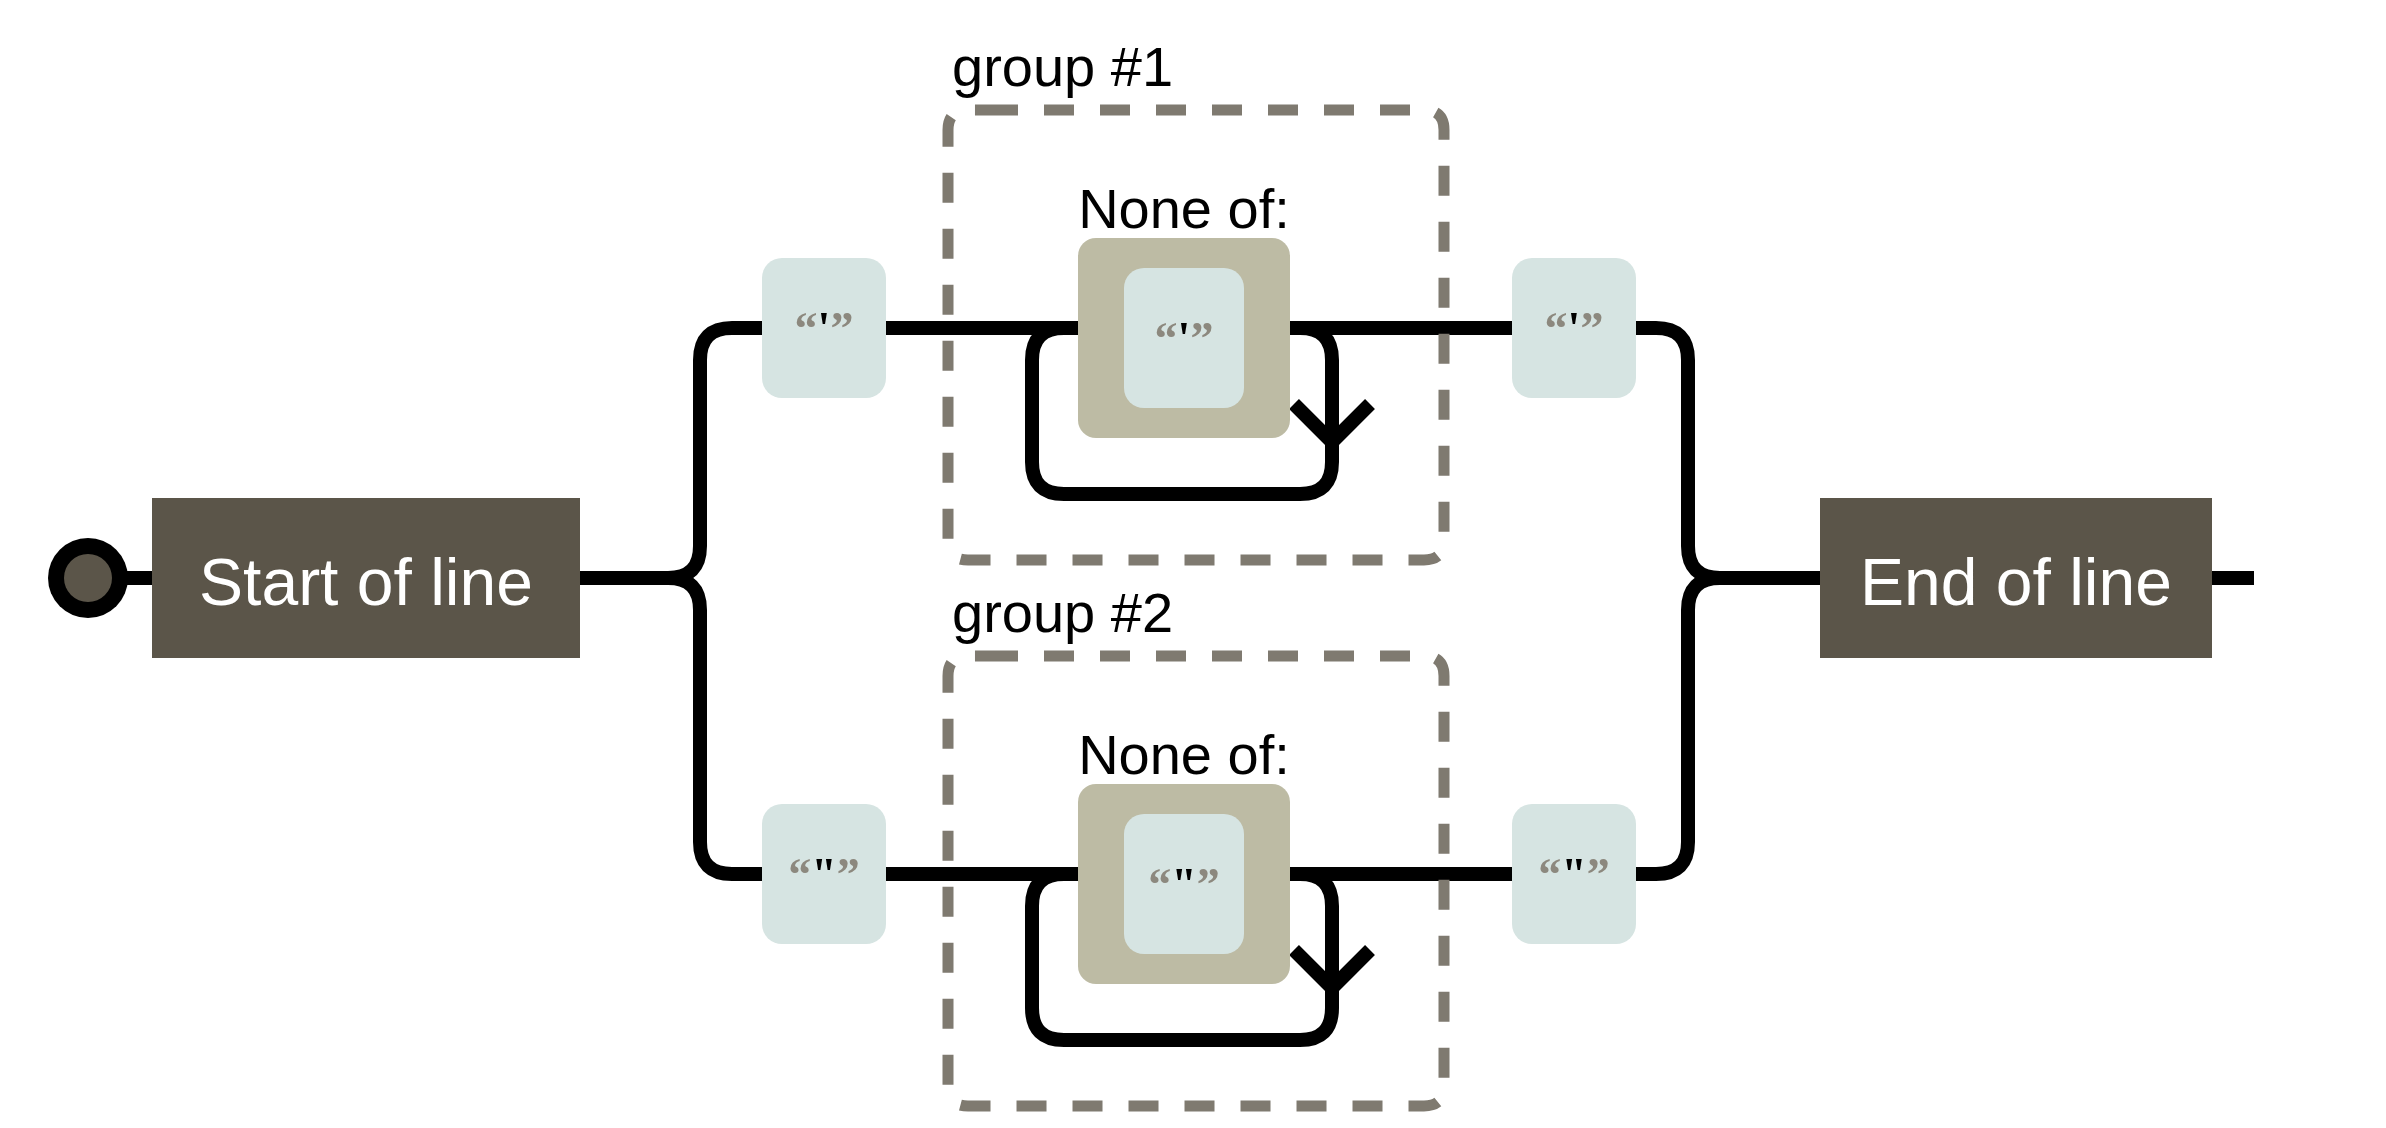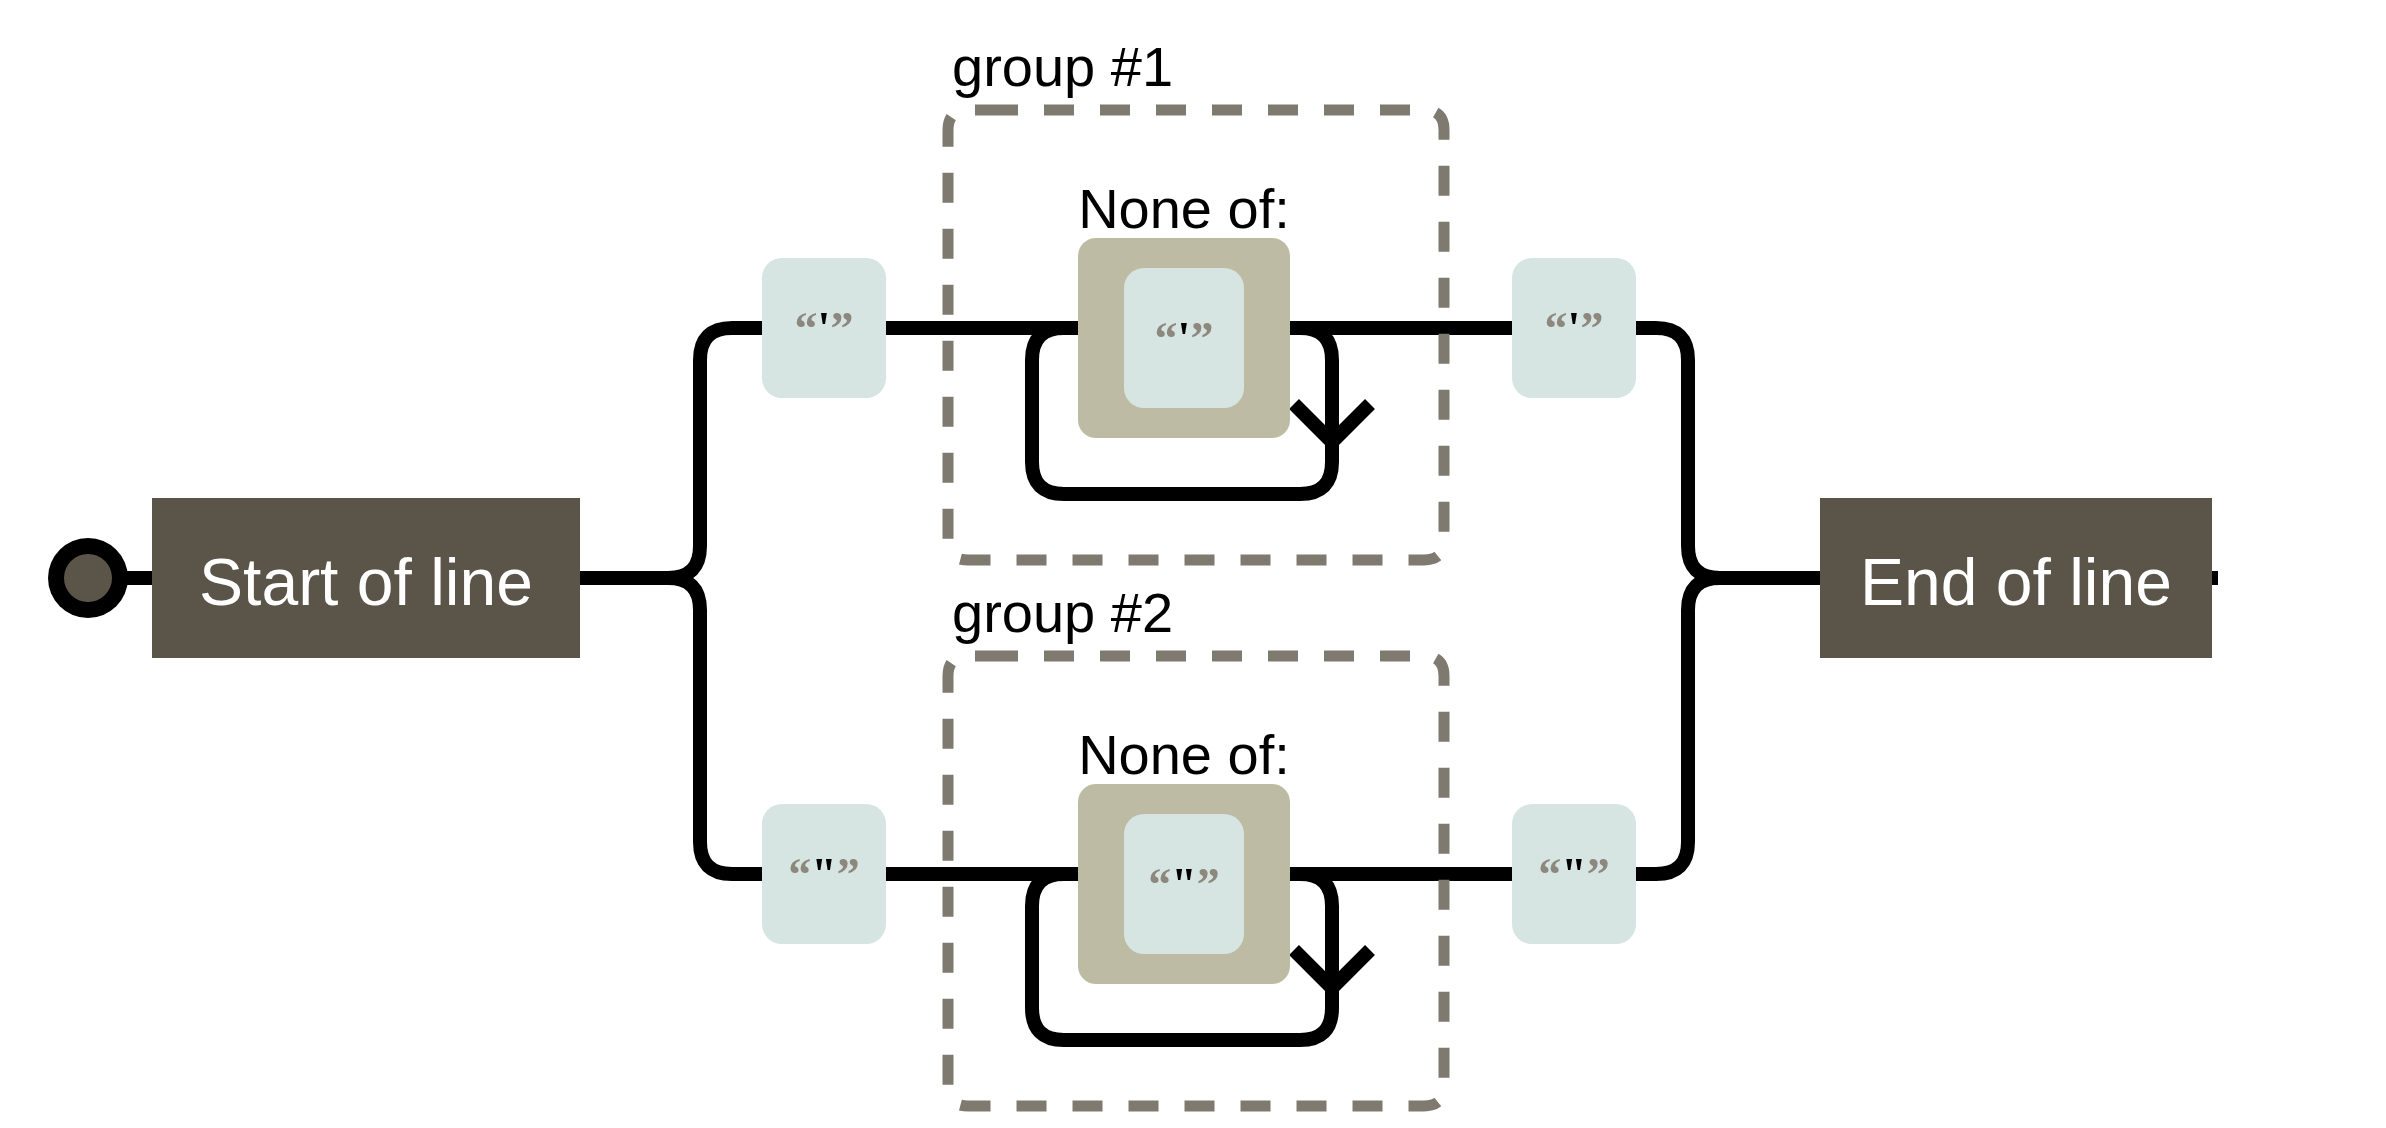--- a/index.html
+++ b/index.html
@@ -11,20 +11,21 @@
   body {
     font-family: "Liberation Sans", sans-serif;
     -webkit-font-smoothing: antialiased;
   }
   #stage {
     position: relative;
     width: 2218px;
     height: 1128px;
     background: #ffffff;
     overflow: hidden;
+    padding-left: 36px;
   }
   #railroad-svg {
     position: absolute;
     left: 0;
     top: 0;
     width: 2386px;
     height: 1128px;
     display: block;
   }
   .rail {

